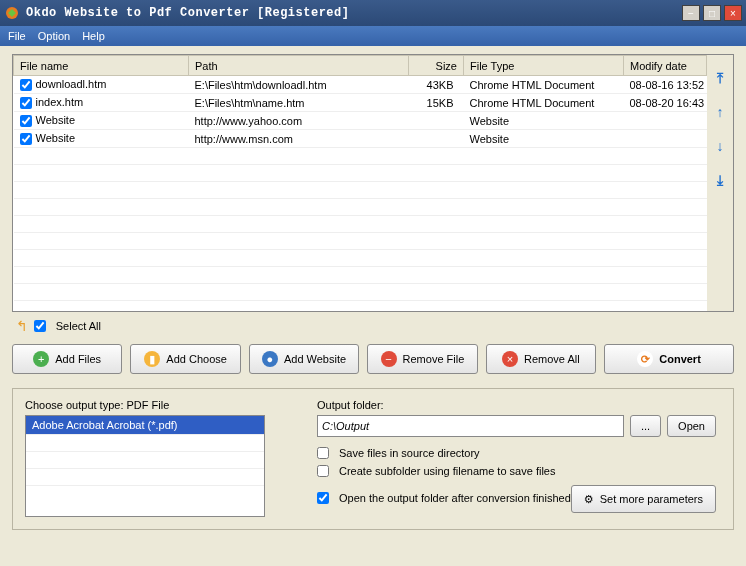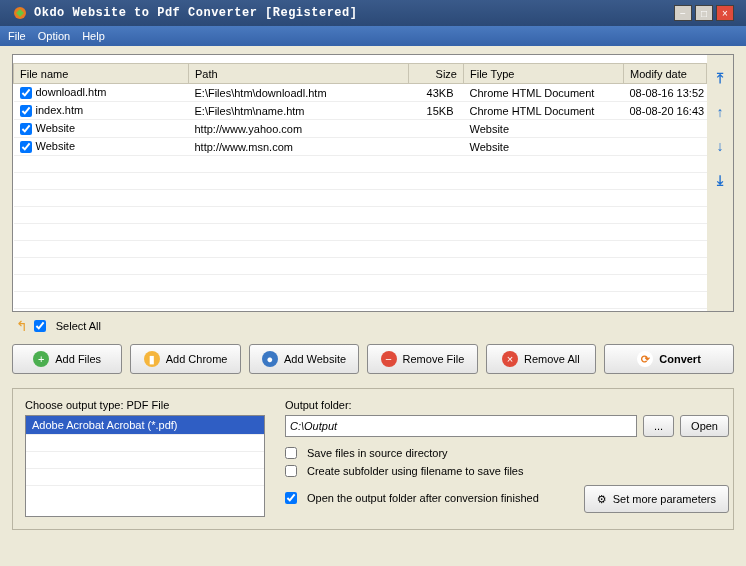--- a/index.html
+++ b/index.html
@@ -1,56 +1,56 @@
 <!DOCTYPE html>
 <html><head>
 <meta charset="utf-8">
 <style>
 * { box-sizing: border-box; margin: 0; padding: 0; font-family: Tahoma, sans-serif; font-size: 11px; }
 body { background: #ece9d8; width: 746px; height: 566px; overflow: hidden; }
 
-.titlebar { background: linear-gradient(to bottom, #3a5a8a, #2b4976); height: 26px; display: flex; align-items: center; padding: 0 12px; color: #fff; }
+.titlebar { background: linear-gradient(to bottom, #3a5a8a, #2b4976); height: 26px; display: flex; align-items: center; padding: 0 4px; color: #fff; }
 .titlebar .icon { width: 16px; height: 16px; margin-right: 6px; }
 .titlebar .title { font-weight: bold; font-size: 12px; flex: 1; font-family: "Courier New", monospace; letter-spacing: 0.5px; }
 .winbtns { display: flex; gap: 3px; }
 .winbtn { width: 18px; height: 16px; background: #d4d0c8; border: 1px solid #404040; display: flex; align-items: center; justify-content: center; cursor: pointer; font-size: 10px; }
 .winbtn.close { background: #e04b3a; color: #fff; }
 
 .menubar { background: linear-gradient(to bottom, #4a7abf, #3562a8); height: 20px; display: flex; align-items: center; padding: 0 8px; gap: 12px; color: #fff; font-family: "Courier New", monospace; font-size: 12px; }
 .menubar span { cursor: pointer; }
 
 .main { padding: 8px 12px 10px 12px; background: #ece9d8; }
 
 .filelist-wrap { border: 1px solid #888; background: #fff; height: 258px; display: flex; }
 .tablebox { flex: 1; overflow: hidden; }
-table { width: 100%; border-collapse: collapse; table-layout: fixed; margin-top: 8px; }
+table { width: 100%; border-collapse: collapse; table-layout: fixed; }
 th { background: #ebe8d7; border: 1px solid #c8c4b2; text-align: left; padding: 3px 6px; font-weight: normal; height: 20px; }
 td { padding: 2px 6px; height: 17px; border-bottom: 1px solid #eee; white-space: nowrap; overflow: hidden; }
 td.size { text-align: right; padding-right: 10px; }
 .chk { width: 12px; height: 12px; margin-right: 4px; vertical-align: middle; }
 
 .sidebtns { width: 26px; background: #ece9d8; display: flex; flex-direction: column; align-items: center; padding-top: 14px; gap: 16px; }
 .arrowbtn { width: 18px; height: 18px; cursor: pointer; display: flex; align-items: center; justify-content: center; color: #1e6fd0; font-size: 14px; font-weight: bold; }
 
 .selrow { display: flex; align-items: center; gap: 6px; padding: 6px 4px 10px 4px; }
 .selrow .up { color: #e8a030; font-size: 14px; }
 
 .btnrow { display: flex; gap: 8px; padding: 0 0 14px 0; }
 .btn { flex: 1; height: 30px; background: linear-gradient(to bottom, #fdfdfd, #e4e4e4); border: 1px solid #8a8a8a; border-radius: 3px; display: flex; align-items: center; justify-content: center; gap: 6px; cursor: pointer; font-size: 11px; }
 .btn .bicon { width: 16px; height: 16px; display: inline-flex; align-items: center; justify-content: center; border-radius: 8px; font-size: 11px; color: #fff; }
 .btn.convert { font-weight: bold; min-width: 130px; flex: 1.1; }
 
-.bottom { border: 1px solid #b8b4a2; padding: 10px 4px 12px 12px; display: flex; gap: 20px; background: #ece9d8; }
+.bottom { border: 1px solid #b8b4a2; padding: 10px 17px 12px 12px; display: flex; gap: 20px; background: #ece9d8; }
 .left { width: 240px; }
 .left .lbl { margin-bottom: 4px; }
 .typelist { border: 1px solid #888; background: #fff; height: 102px; }
 .typelist .item { background: #2f5ec4; color: #fff; padding: 3px 6px; }
 .typelist .empty { height: 17px; border-top: 1px solid #eee; }
 
-.right { flex: 1; }
+.right { flex: 1; margin-left: 32px; }
 .right .lbl { margin-bottom: 4px; }
 .outrow { display: flex; gap: 6px; margin-bottom: 10px; }
 .outrow input[type="text"] { flex: 1; height: 22px; border: 1px solid #888; padding: 0 4px; background: #fff; font-style: italic; }
 .smallbtn { height: 22px; padding: 0 10px; background: linear-gradient(to bottom, #fdfdfd, #e4e4e4); border: 1px solid #8a8a8a; border-radius: 3px; cursor: pointer; }
 .chkrow { display: flex; align-items: center; gap: 6px; margin: 6px 0; }
 .paramrow { display: flex; justify-content: flex-end; margin-top: 2px; }
 .parambtn { height: 28px; padding: 0 12px; background: linear-gradient(to bottom, #fdfdfd, #e4e4e4); border: 1px solid #8a8a8a; border-radius: 3px; cursor: pointer; display: flex; align-items: center; gap: 6px; }
 </style>
 </head>
 <body>
@@ -173,21 +173,21 @@
     <span>Select All</span>
   </div>
 
   <div class="btnrow">
     <div class="btn">
         <span class="bicon" style="background:#4caf50">+</span>
         <span>Add Files</span>
       </div>
     <div class="btn">
         <span class="bicon" style="background:#f5b53c">▮</span>
-        <span>Add Chrome</span>
+        <span>Add Choose</span>
       </div>
     <div class="btn">
         <span class="bicon" style="background:#3b78c4">●</span>
         <span>Add Website</span>
       </div>
     <div class="btn">
         <span class="bicon" style="background:#e04b3a">−</span>
         <span>Remove File</span>
       </div>
     <div class="btn">

